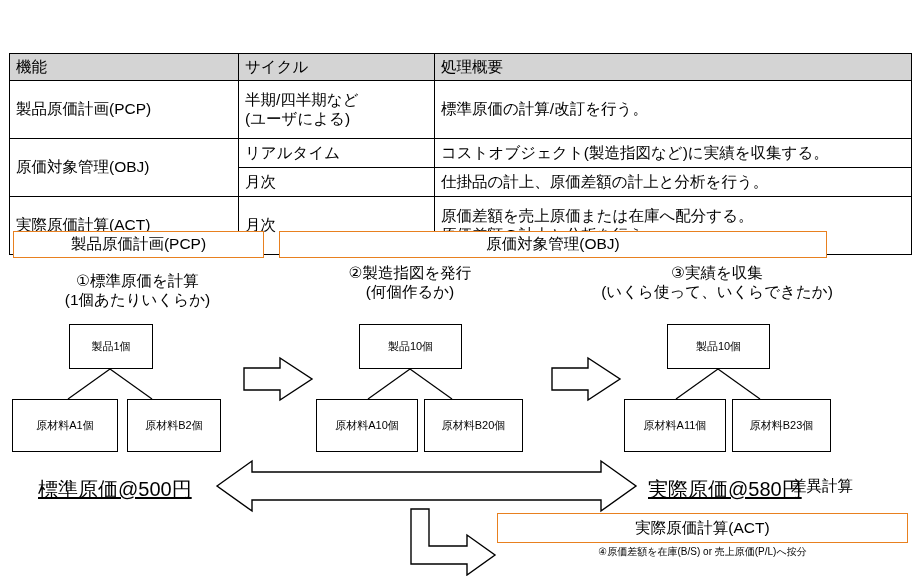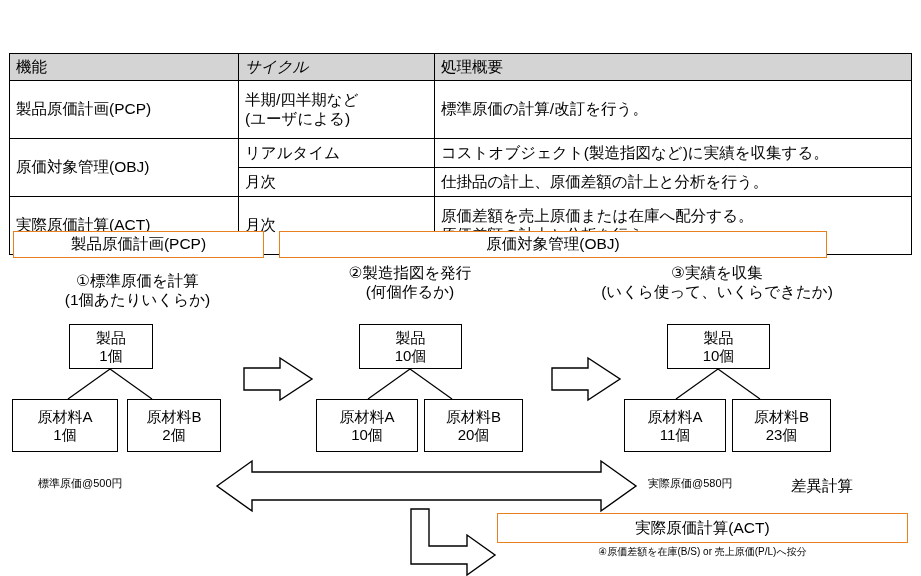--- a/index.html
+++ b/index.html
@@ -36,21 +36,21 @@
     line-height: 1.18;
     white-space: pre-line;
   }
   #spec-table thead th {
     background: #d4d4d4;
     height: 22px;
     padding-top: 2px;
     padding-bottom: 2px;
   }
   .col-fn  { width: 216px; }
-  .col-cyc { width: 183px; font-style: italic; }
+  .col-cyc { width: 183px; }
 
   
   #diagram {
     position: absolute;
     left: 0;
     top: 0;
     width: 921px;
     height: 576px;
     pointer-events: none;
   }
@@ -76,30 +76,31 @@
     line-height: 1.22;
     white-space: pre-line;
   }
 
   
   .node {
     border: 1.2px solid #000000;
     background: #ffffff;
     box-sizing: border-box;
     display: flex;
-    flex-direction: column;
+    flex-direction: row;
     align-items: center;
     justify-content: center;
-    font-size: 15px;
+    font-size: 11px;
     line-height: 1.16;
   }
 
   .cost-label {
-    font-size: 11px;
+    font-size: 20px;
     white-space: nowrap;
+    text-decoration: underline;
   }
 
   .arrow-label {
     font-size: 15.5px;
     white-space: nowrap;
   }
 
   .act-note {
     font-size: 10px;
     white-space: nowrap;

